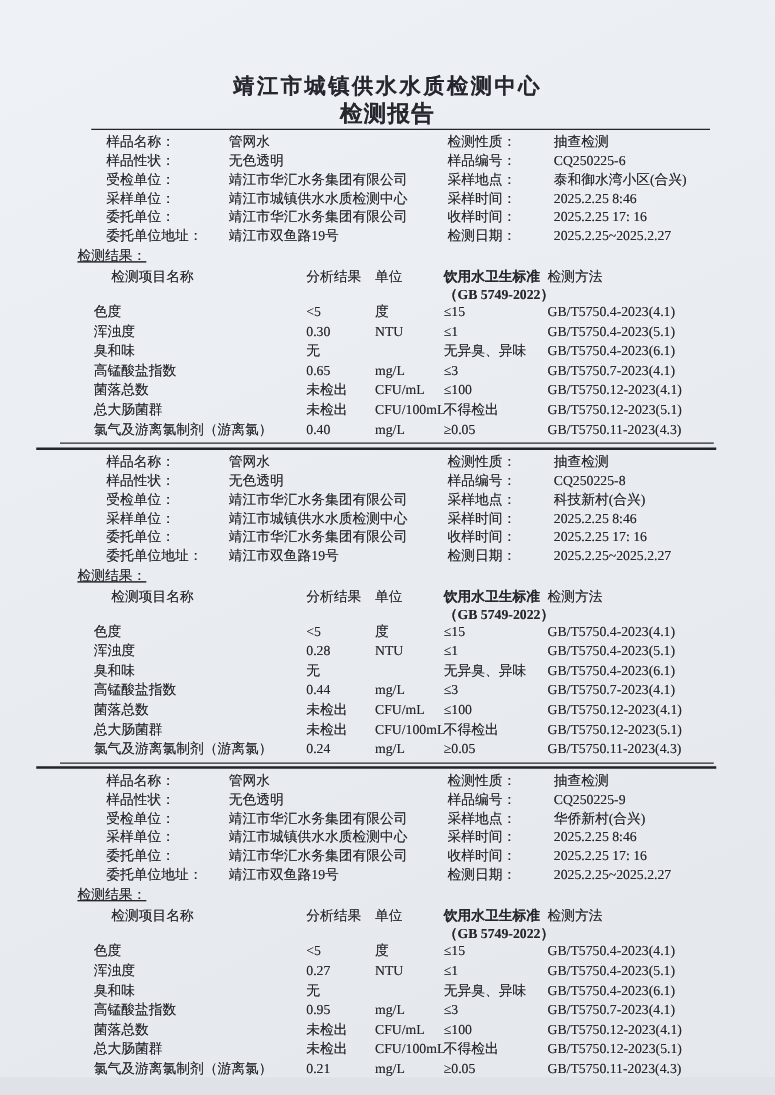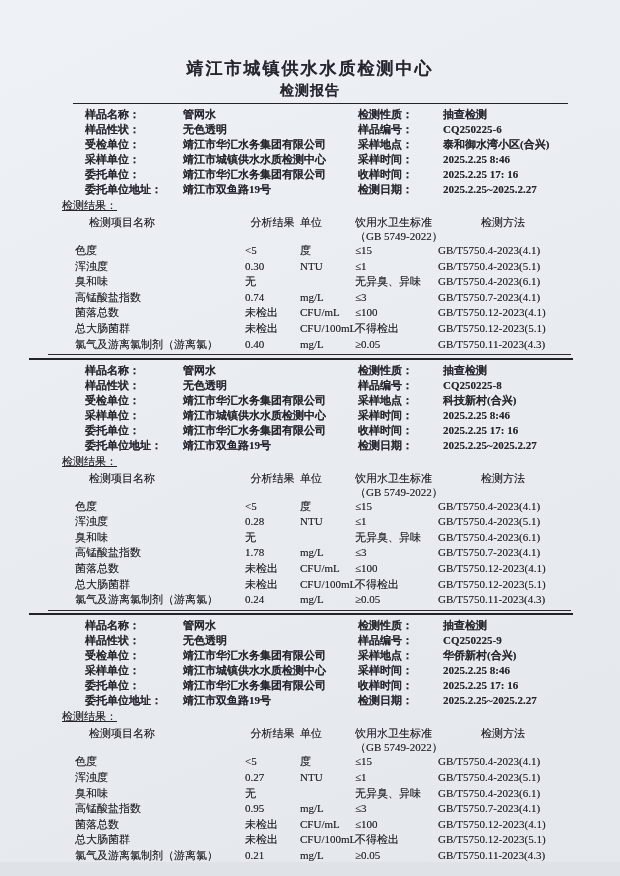--- a/index.html
+++ b/index.html
@@ -19,51 +19,50 @@
     text-shadow: 0 0 0.5px rgba(38,38,46,0.55);
   }
   .doc-header { padding-top: 58px; text-align: center; }
   .title {
     font-size: 17px;
     font-weight: bold;
     letter-spacing: 2px;
     line-height: 22px;
   }
   .subtitle {
-    font-size: 14px;
+    font-size: 18px;
     font-weight: bold;
     letter-spacing: 1px;
     line-height: 18px;
     margin-top: 2px;
   }
   .content { margin: 0 52px 0 73px; }
   .top-rule { border-top: 1.8px solid #23232a; margin-top: 3px; }
 
   
   .report-section { padding-top: 3px; }
   .info-grid {
     display: grid;
     grid-template-columns: 98px 175px 85px 1fr;
     padding-left: 12px;
     line-height: 15px;
-    font-weight: bold;
   }
   .info-grid span { display: block; white-space: nowrap; }
   .results-heading { margin-left: -11px; line-height: 15px; margin-top: 1px; text-decoration: underline; }
 
   
   .thead, .trow {
     display: grid;
     grid-template-columns: 170px 55px 55px 83px 1fr;
     padding-left: 2px;
   }
   .thead { line-height: 14px; padding-top: 2px; }
   .thead .c1 { padding-left: 14px; }
-  .hc { text-align: center; }
-  .hl { display: block; white-space: nowrap; }
+  .hc { text-align: left; }
+  .hl { display: block; white-space: nowrap; font-weight: bold; }
   .trow { line-height: 15.6px; }
   .trow span, .thead span { white-space: nowrap; overflow: visible; }
 
   
   .sep { margin-top: 2px; }
   .sep-thin { border-top: 1px solid #2a2a32; margin-left: -25px; margin-right: -3px; }
   .sep-thick { border-top: 2.5px solid #23232a; margin: 2.5px -5px 0 -44px; }
   .report-section:last-child .sep-thick { display: none; }
 
   .footer {
@@ -150,21 +149,21 @@
         </div>
               <div class="trow">
           <span class="c1">臭和味</span>
           <span class="c2">无</span>
           <span class="c3"></span>
           <span class="c4">无异臭、异味</span>
           <span class="c5">GB/T5750.4-2023(6.1)</span>
         </div>
               <div class="trow">
           <span class="c1">高锰酸盐指数</span>
-          <span class="c2">0.74</span>
+          <span class="c2">0.65</span>
           <span class="c3">mg/L</span>
           <span class="c4">≤3</span>
           <span class="c5">GB/T5750.7-2023(4.1)</span>
         </div>
               <div class="trow">
           <span class="c1">菌落总数</span>
           <span class="c2">未检出</span>
           <span class="c3">CFU/mL</span>
           <span class="c4">≤100</span>
           <span class="c5">GB/T5750.12-2023(4.1)</span>
@@ -256,21 +255,21 @@
         </div>
               <div class="trow">
           <span class="c1">臭和味</span>
           <span class="c2">无</span>
           <span class="c3"></span>
           <span class="c4">无异臭、异味</span>
           <span class="c5">GB/T5750.4-2023(6.1)</span>
         </div>
               <div class="trow">
           <span class="c1">高锰酸盐指数</span>
-          <span class="c2">1.78</span>
+          <span class="c2">0.44</span>
           <span class="c3">mg/L</span>
           <span class="c4">≤3</span>
           <span class="c5">GB/T5750.7-2023(4.1)</span>
         </div>
               <div class="trow">
           <span class="c1">菌落总数</span>
           <span class="c2">未检出</span>
           <span class="c3">CFU/mL</span>
           <span class="c4">≤100</span>
           <span class="c5">GB/T5750.12-2023(4.1)</span>

